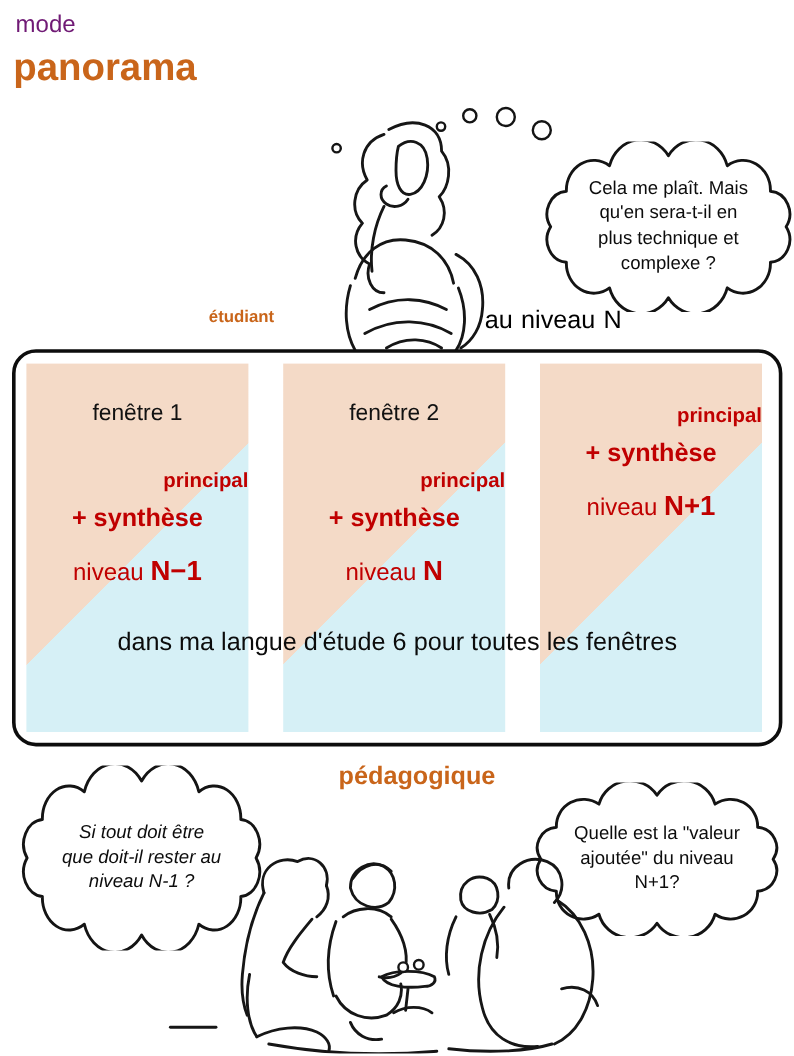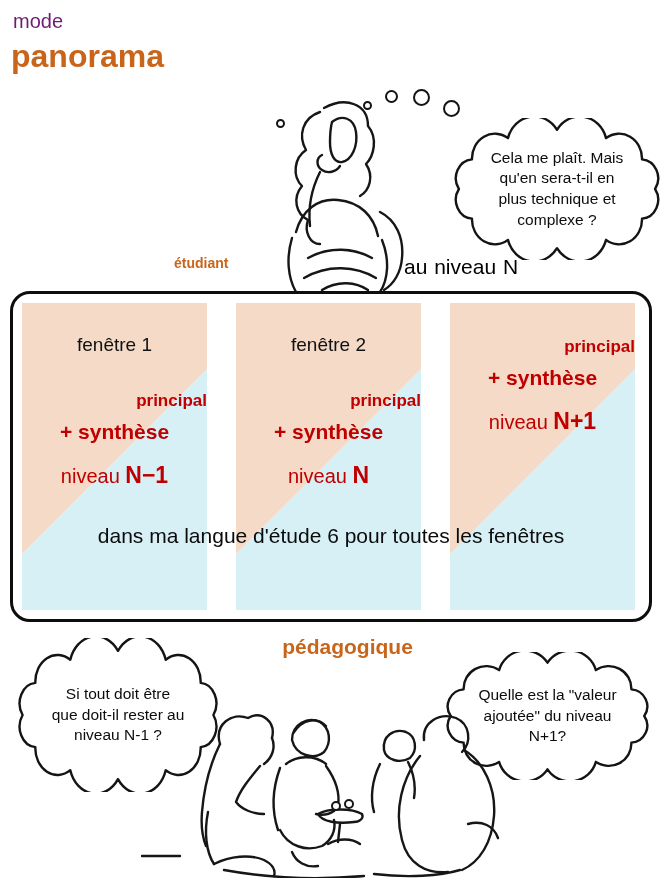--- a/index.html
+++ b/index.html
@@ -129,21 +129,21 @@
         <span class="lvl">N+1</span>
       </div>
     </div>
     <div class="panel-footer">dans ma langue d'étude 6 pour toutes les fenêtres</div>
   </div>
 
   <div class="label-team">
     <span style="display:block">pédagogique</span>
   </div>
 
-  <div class="bubble" style="left:12px; top:638px; width:212px; height:154px;">
+  <div class="bubble" style="left:12px; top:638px; width:212px; height:154px;font-style:italic;">
     <svg class="cloud" viewBox="0 0 200 120" preserveAspectRatio="none">
       <path d="M10,60 A16,16 0 0 1 22,35 A21,21 0 0 1 55,17 A25,25 0 0 1 100,10 A25,25 0 0 1 145,17 A21,21 0 0 1 178,35 A16,16 0 0 1 190,60 A16,16 0 0 1 178,85 A21,21 0 0 1 145,103 A25,25 0 0 1 100,110 A25,25 0 0 1 55,103 A21,21 0 0 1 22,85 A16,16 0 0 1 10,60 Z"></path>
     </svg>
     <div class="bubble-text">
       <span>Si tout doit être</span>
       <span>que doit-il rester au</span>
       <span>niveau N-1 ?</span>
     </div>
   </div>
 

